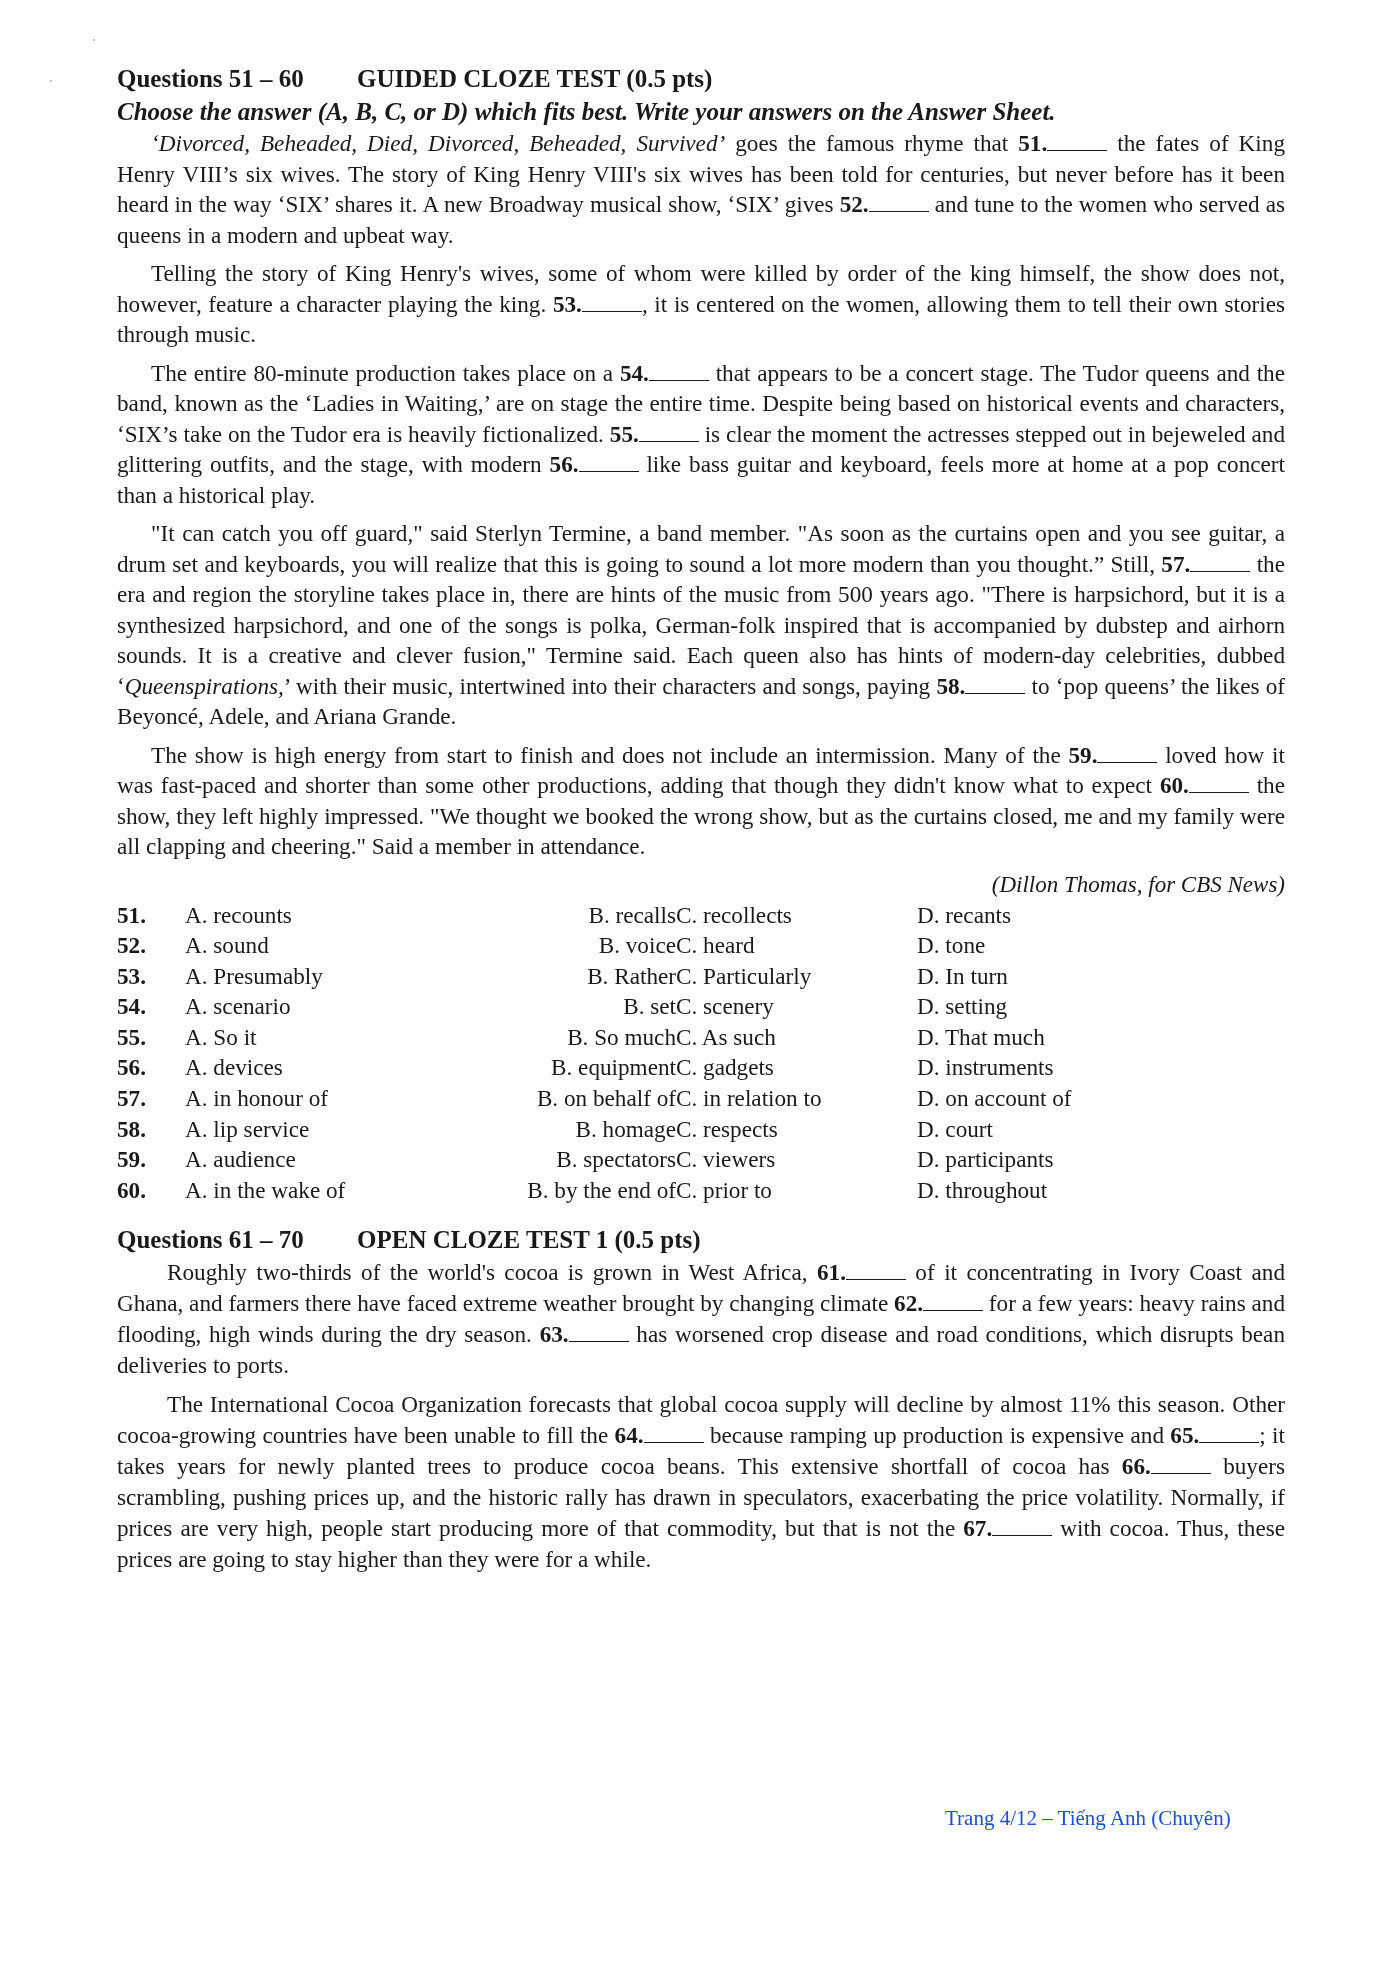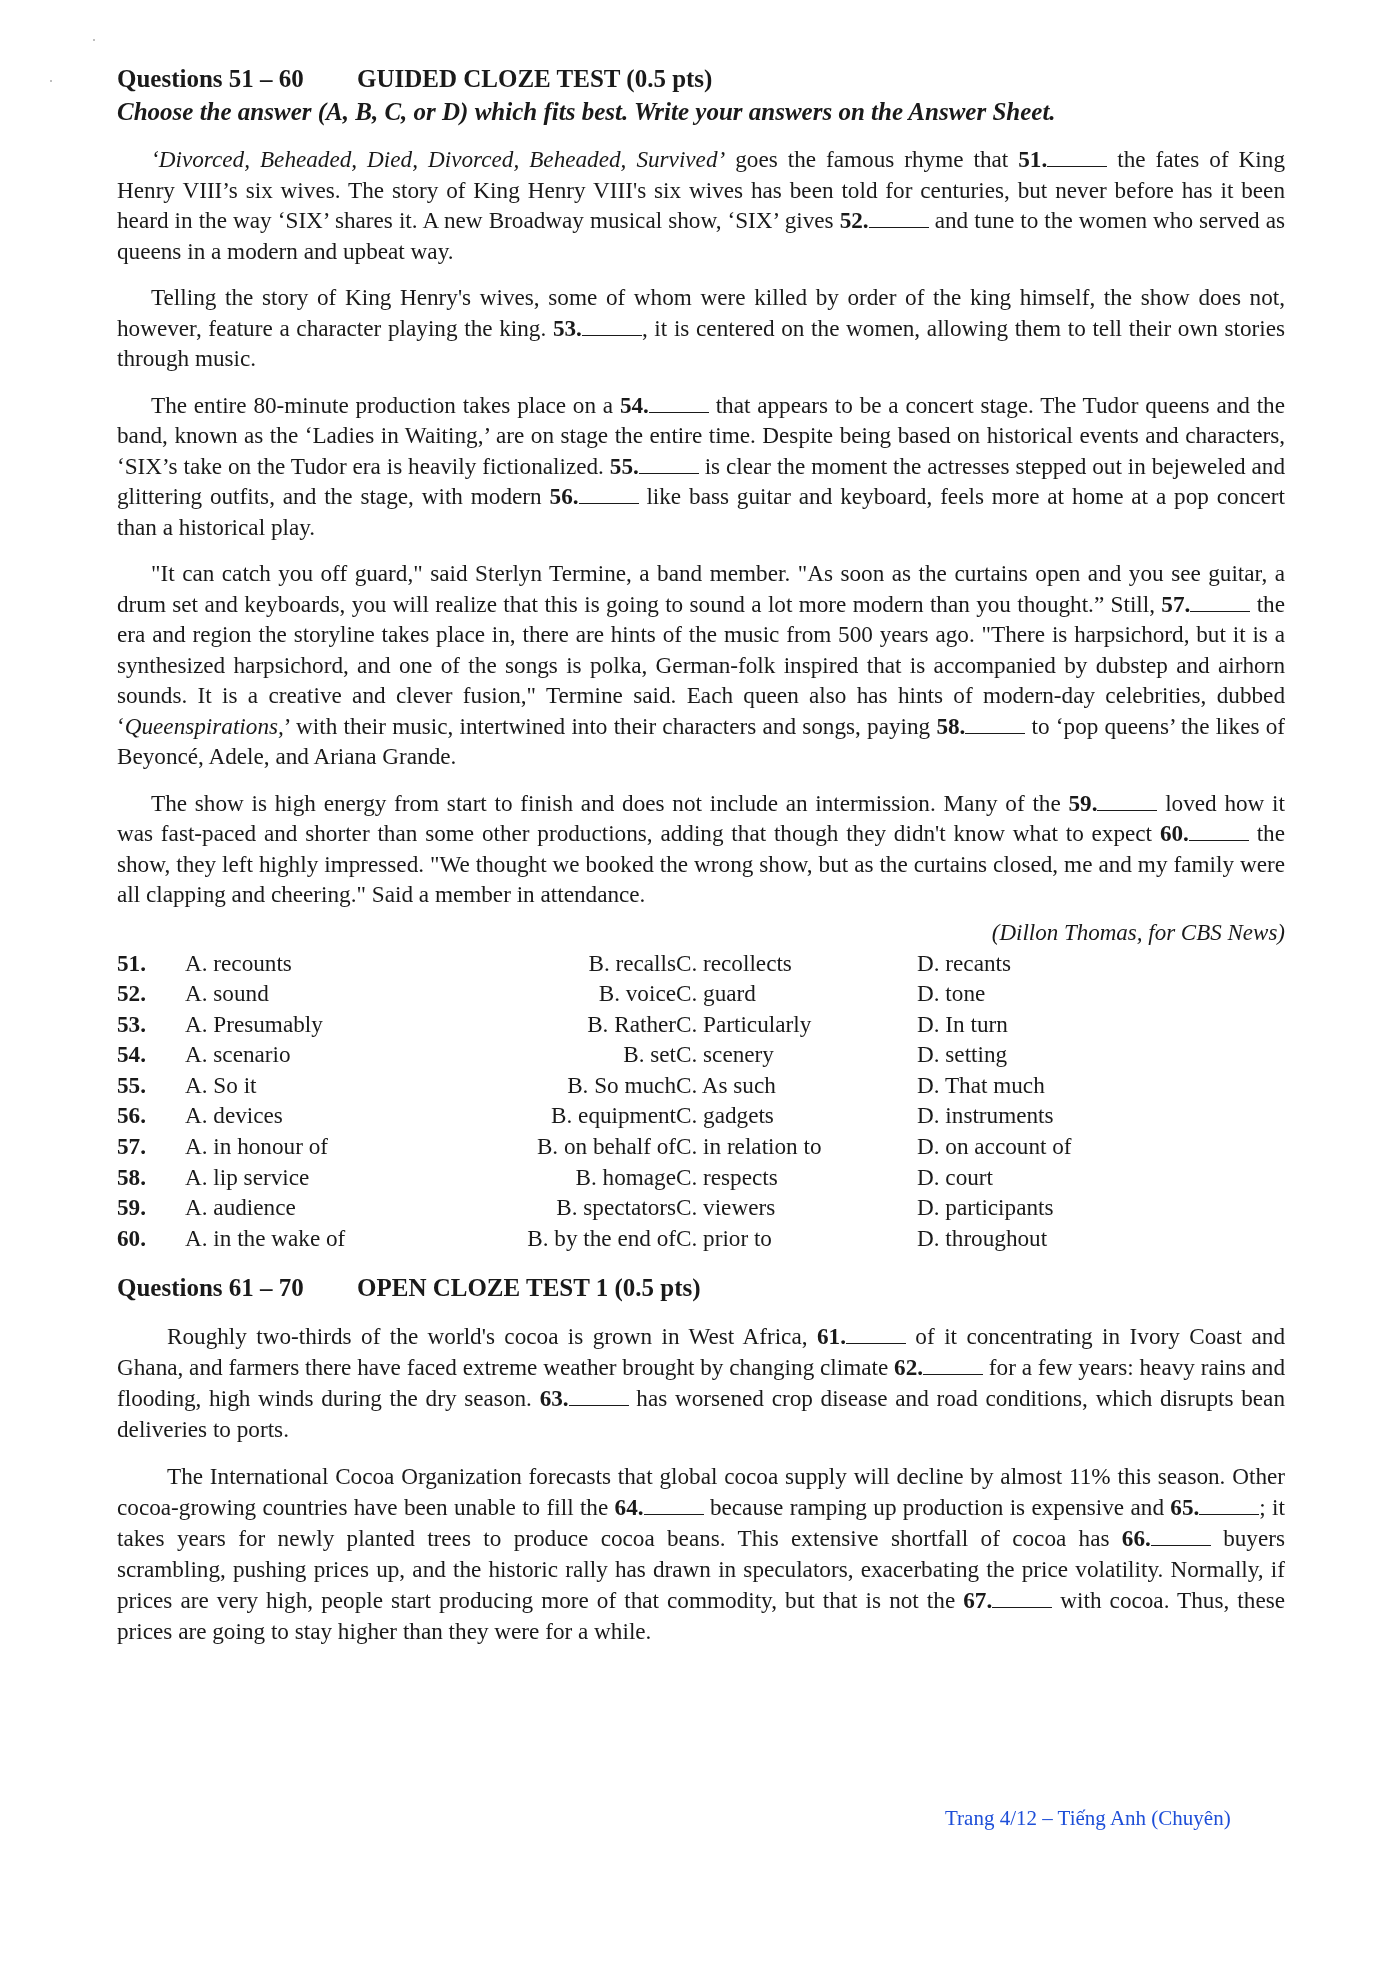--- a/index.html
+++ b/index.html
@@ -6,21 +6,21 @@
   body {
     width: 1390px; height: 1978px; position: relative; overflow: hidden;
     font-family: "Liberation Serif", "DejaVu Serif", serif;
     color: #1a1a1a;
   }
   .page { position: absolute; left: 117px; top: 62px; width: 1168px; }
   .sec-head { font-weight: bold; font-size: 25px; line-height: 34px; height: 34px; }
   .sec-head .qrange { display: inline-block; width: 240px; }
   .instr { font-weight: bold; font-style: italic; font-size: 25px; line-height: 32px; margin-bottom: 0; }
   p.para {
-    margin: 16px 0 8px 0; font-size: 23.2px; line-height: 30.5px;
+    margin: 0 0 8px 0; font-size: 23.2px; line-height: 30.5px;
     text-align: justify; text-indent: 34px;
   }
   p.para b { font-weight: bold; }
   .blank { display: inline-block; width: 60px; border-bottom: 1.5px solid #1a1a1a; height: 18px; vertical-align: baseline; }
   .source { text-align: right; font-style: italic; font-size: 23px; line-height: 30px; margin-top: 1px; }
   .opts { margin-top: 0; }
   .opt-row { display: flex; font-size: 23.2px; line-height: 30.6px; }
   .opt-row .qn { width: 68px; font-weight: bold; }
   .opt-row .oa { width: 251px; }
   .opt-row .ob { width: 240px; text-align: right; }
@@ -57,21 +57,21 @@
           <span class="qn">51.</span>
           <span class="oa">A. recounts</span>
           <span class="ob">B. recalls</span>
           <span class="oc">C. recollects</span>
           <span class="od">D. recants</span>
         </div>
         <div class="opt-row">
           <span class="qn">52.</span>
           <span class="oa">A. sound</span>
           <span class="ob">B. voice</span>
-          <span class="oc">C. guard</span>
+          <span class="oc">C. heard</span>
           <span class="od">D. tone</span>
         </div>
         <div class="opt-row">
           <span class="qn">53.</span>
           <span class="oa">A. Presumably</span>
           <span class="ob">B. Rather</span>
           <span class="oc">C. Particularly</span>
           <span class="od">D. In turn</span>
         </div>
         <div class="opt-row">

